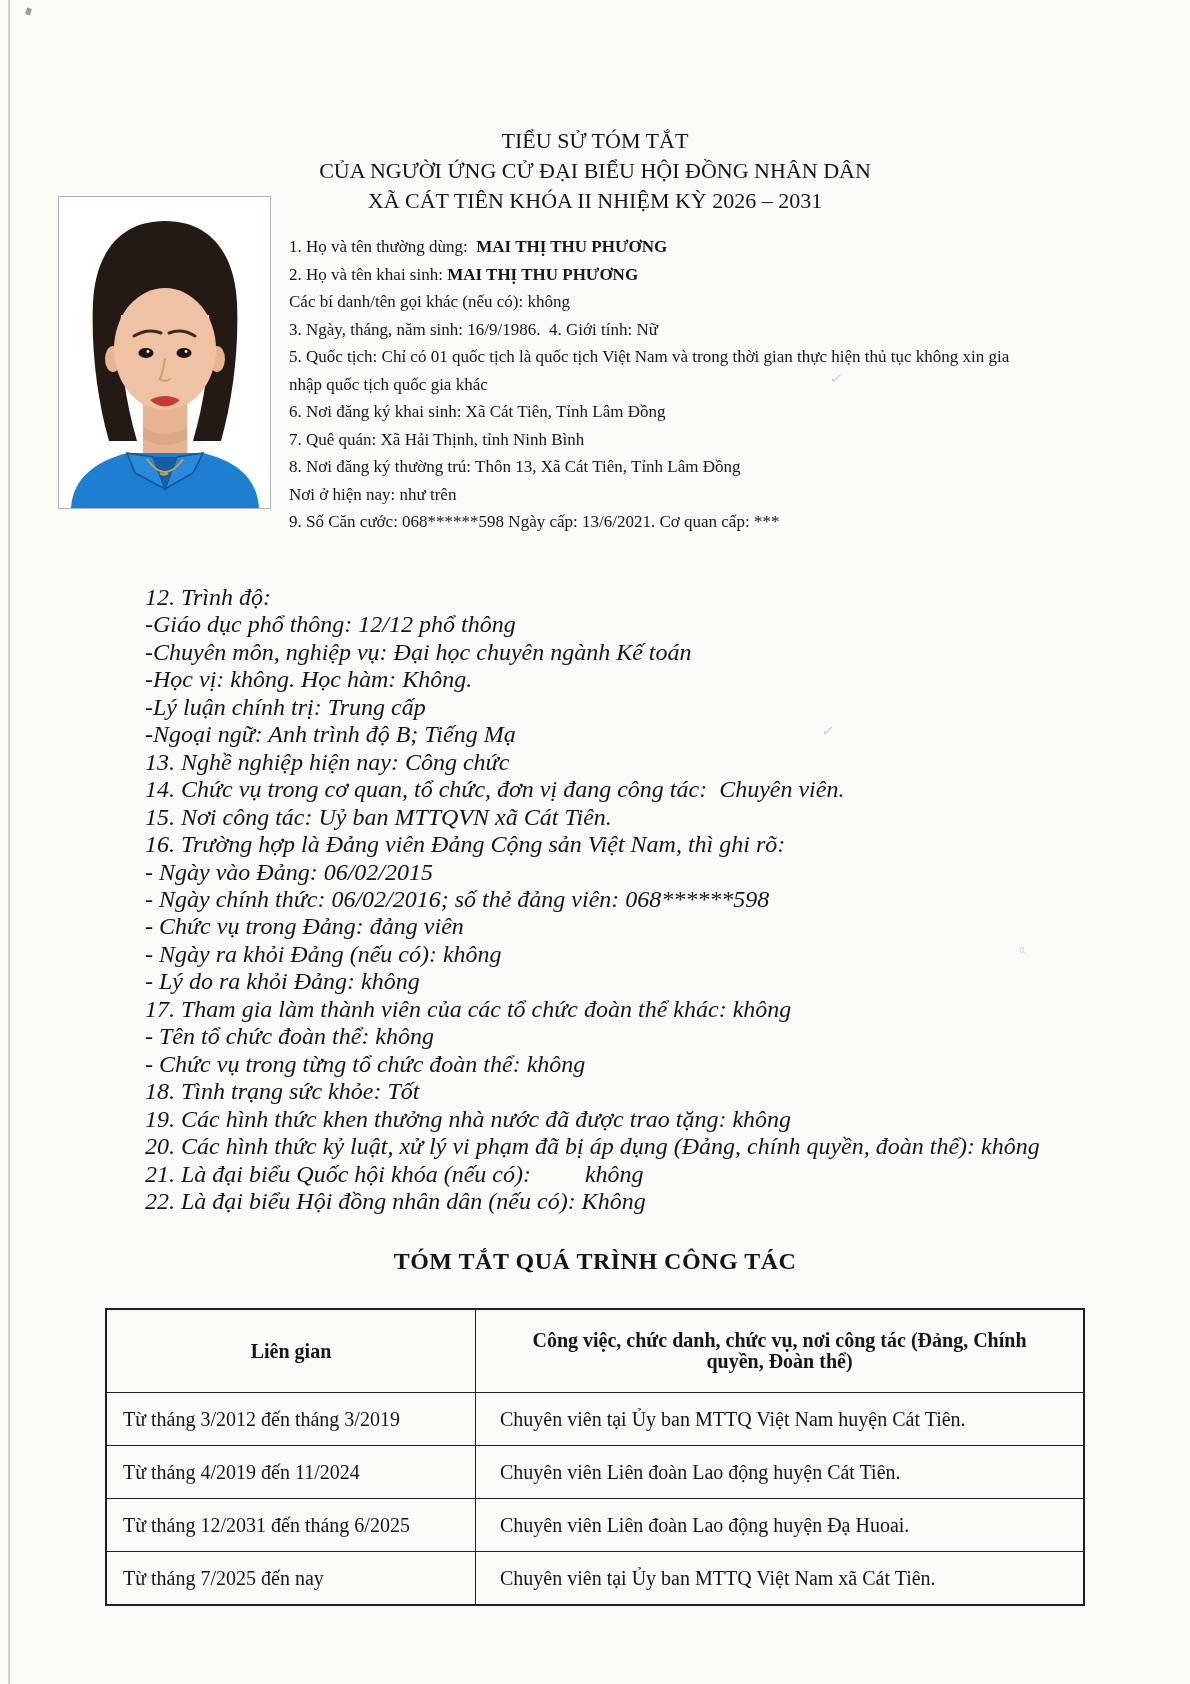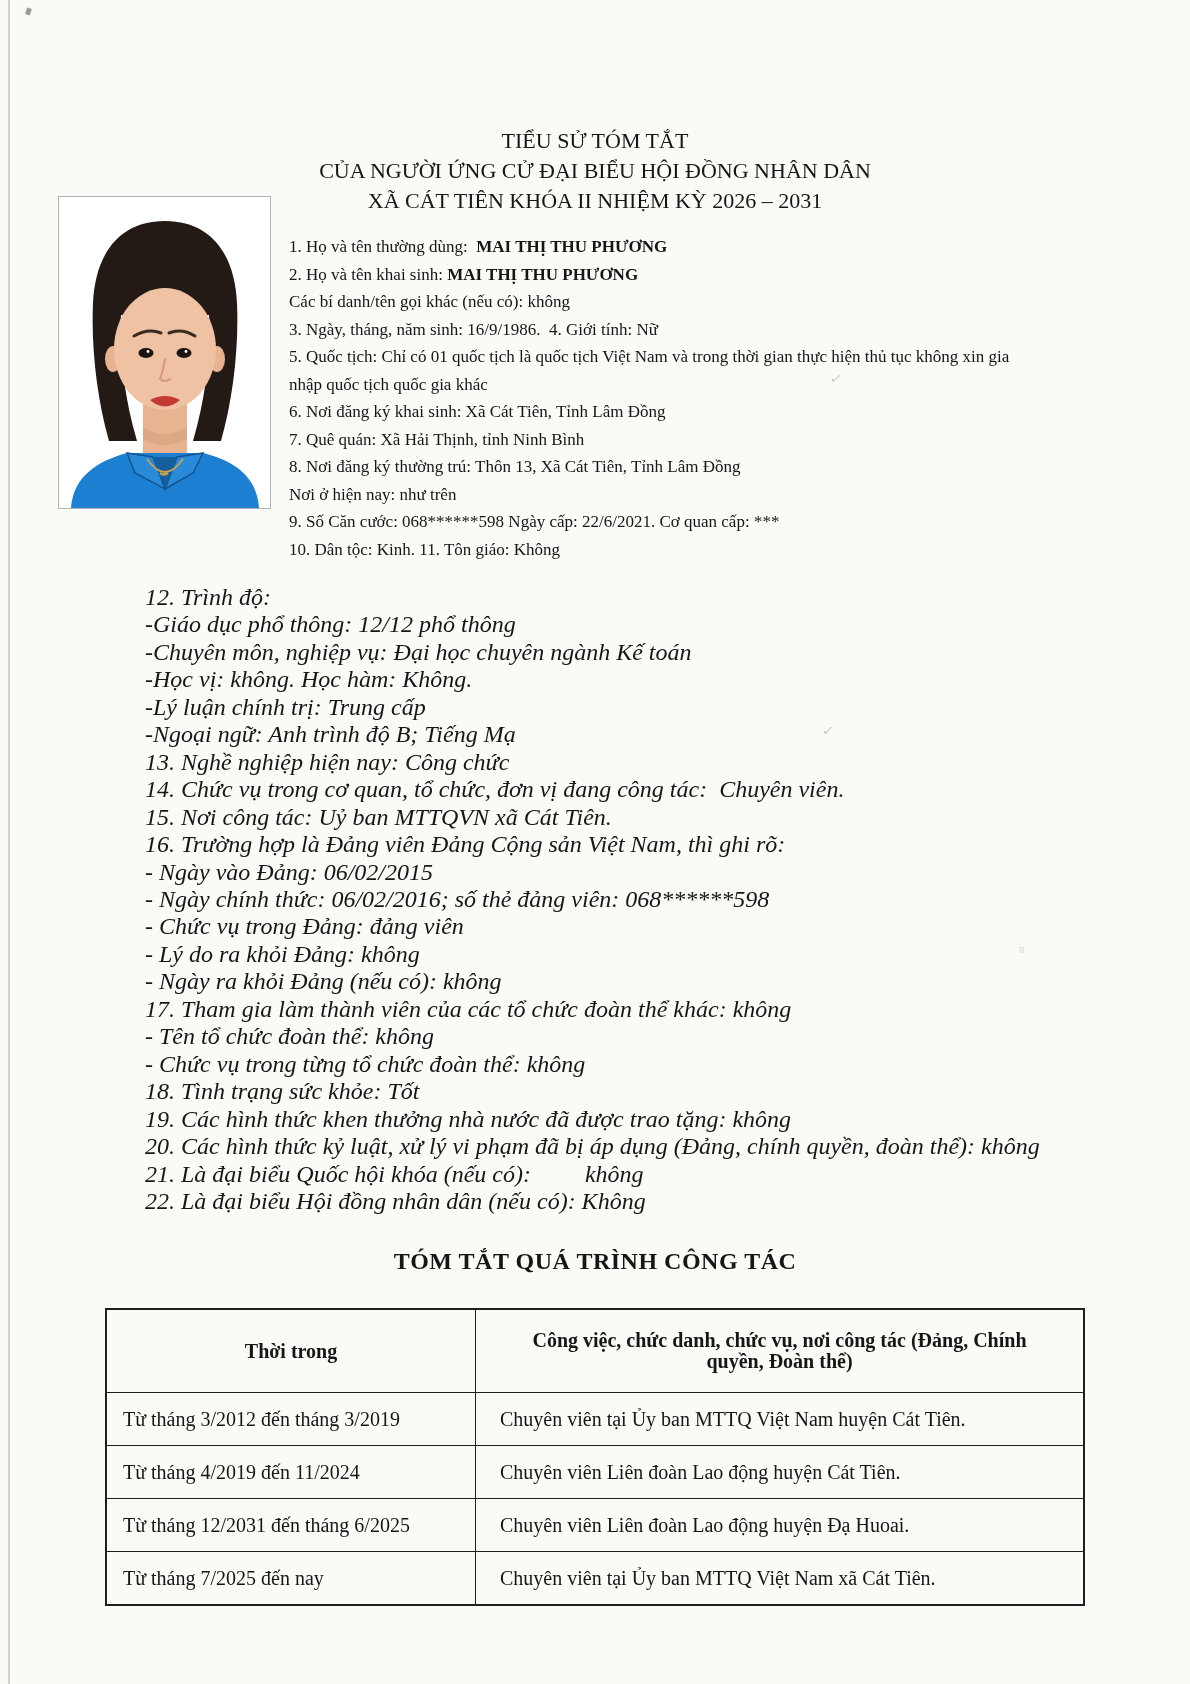--- a/index.html
+++ b/index.html
@@ -123,55 +123,54 @@
 <div class="profile">
   <div><span>1. Họ và tên thường dùng:&nbsp; </span><span class="b">MAI THỊ THU PHƯƠNG</span></div>
   <div><span>2. Họ và tên khai sinh: </span><span class="b">MAI THỊ THU PHƯƠNG</span></div>
   <div>Các bí danh/tên gọi khác (nếu có): không</div>
   <div>3. Ngày, tháng, năm sinh: 16/9/1986.&nbsp; 4. Giới tính: Nữ</div>
   <div>5. Quốc tịch: Chỉ có 01 quốc tịch là quốc tịch Việt Nam và trong thời gian thực hiện thủ tục không xin gia nhập quốc tịch quốc gia khác</div>
   <div>6. Nơi đăng ký khai sinh: Xã Cát Tiên, Tỉnh Lâm Đồng</div>
   <div>7. Quê quán: Xã Hải Thịnh, tỉnh Ninh Bình</div>
   <div>8. Nơi đăng ký thường trú: Thôn 13, Xã Cát Tiên, Tỉnh Lâm Đồng</div>
   <div>Nơi ở hiện nay: như trên</div>
-  <div>9. Số Căn cước: 068******598 Ngày cấp: 22/6/2021. Cơ quan cấp: ***</div>
-  <div>10. Dân tộc: Kinh. 11. Tôn giáo: Không</div>
+  <div>9. Số Căn cước: 068******598 Ngày cấp: 13/6/2021. Cơ quan cấp: ***</div>
 </div>
 
 <div class="details">
   <div>12. Trình độ:</div>
   <div>-Giáo dục phổ thông: 12/12 phổ thông</div>
   <div>-Chuyên môn, nghiệp vụ: Đại học chuyên ngành Kế toán</div>
   <div>-Học vị: không. Học hàm: Không.</div>
   <div>-Lý luận chính trị: Trung cấp</div>
   <div>-Ngoại ngữ: Anh trình độ B; Tiếng Mạ</div>
   <div>13. Nghề nghiệp hiện nay: Công chức</div>
   <div>14. Chức vụ trong cơ quan, tổ chức, đơn vị đang công tác:&nbsp; Chuyên viên.</div>
   <div>15. Nơi công tác: Uỷ ban MTTQVN xã Cát Tiên.</div>
   <div>16. Trường hợp là Đảng viên Đảng Cộng sản Việt Nam, thì ghi rõ:</div>
   <div>- Ngày vào Đảng: 06/02/2015</div>
   <div>- Ngày chính thức: 06/02/2016; số thẻ đảng viên: 068******598</div>
   <div>- Chức vụ trong Đảng: đảng viên</div>
+  <div>- Ngày ra khỏi Đảng (nếu có): không</div>
   <div>- Lý do ra khỏi Đảng: không</div>
-  <div>- Ngày ra khỏi Đảng (nếu có): không</div>
   <div>17. Tham gia làm thành viên của các tổ chức đoàn thể khác: không</div>
   <div>- Tên tổ chức đoàn thể: không</div>
   <div>- Chức vụ trong từng tổ chức đoàn thể: không</div>
   <div>18. Tình trạng sức khỏe: Tốt</div>
   <div>19. Các hình thức khen thưởng nhà nước đã được trao tặng: không</div>
   <div>20. Các hình thức kỷ luật, xử lý vi phạm đã bị áp dụng (Đảng, chính quyền, đoàn thể): không</div>
   <div>21. Là đại biểu Quốc hội khóa (nếu có):&nbsp;&nbsp;&nbsp;&nbsp;&nbsp;&nbsp;&nbsp;&nbsp; không</div>
   <div>22. Là đại biểu Hội đồng nhân dân (nếu có): Không</div>
 </div>
 
 <div class="section-title">TÓM TẮT QUÁ TRÌNH CÔNG TÁC</div>
 
 <div class="wtable">
   <div class="trow header">
-    <div class="tcell-time">Thời trong</div>
+    <div class="tcell-time">Liên gian</div>
     <div class="tcell-job">Công việc, chức danh, chức vụ, nơi công tác (Đảng, Chính quyền, Đoàn thể)</div>
   </div>
   <div class="trow">
     <div class="tcell-time">Từ tháng 3/2012 đến tháng 3/2019</div>
     <div class="tcell-job">Chuyên viên tại Ủy ban MTTQ Việt Nam huyện Cát Tiên.</div>
   </div>
   <div class="trow">
     <div class="tcell-time">Từ tháng 4/2019 đến 11/2024</div>
     <div class="tcell-job">Chuyên viên Liên đoàn Lao động huyện Cát Tiên.</div>
   </div>

